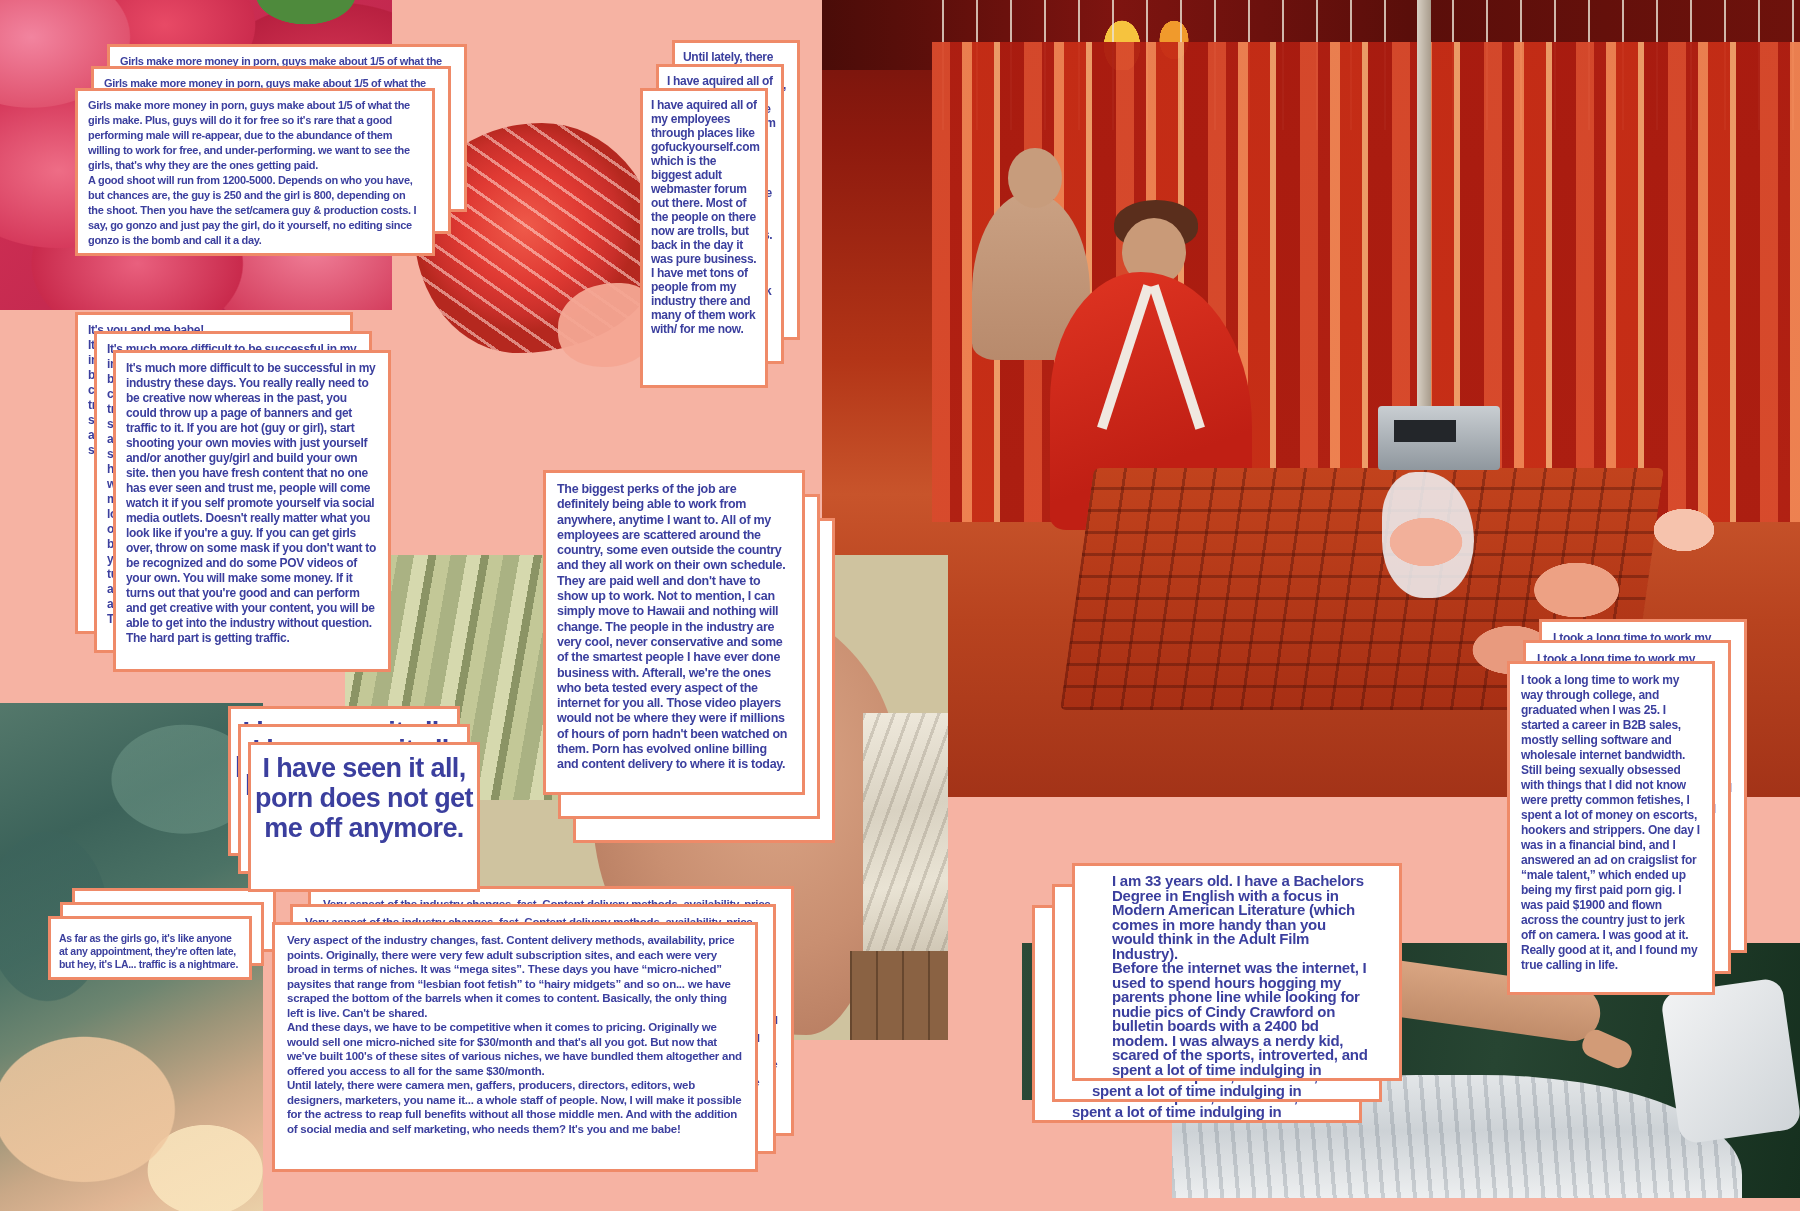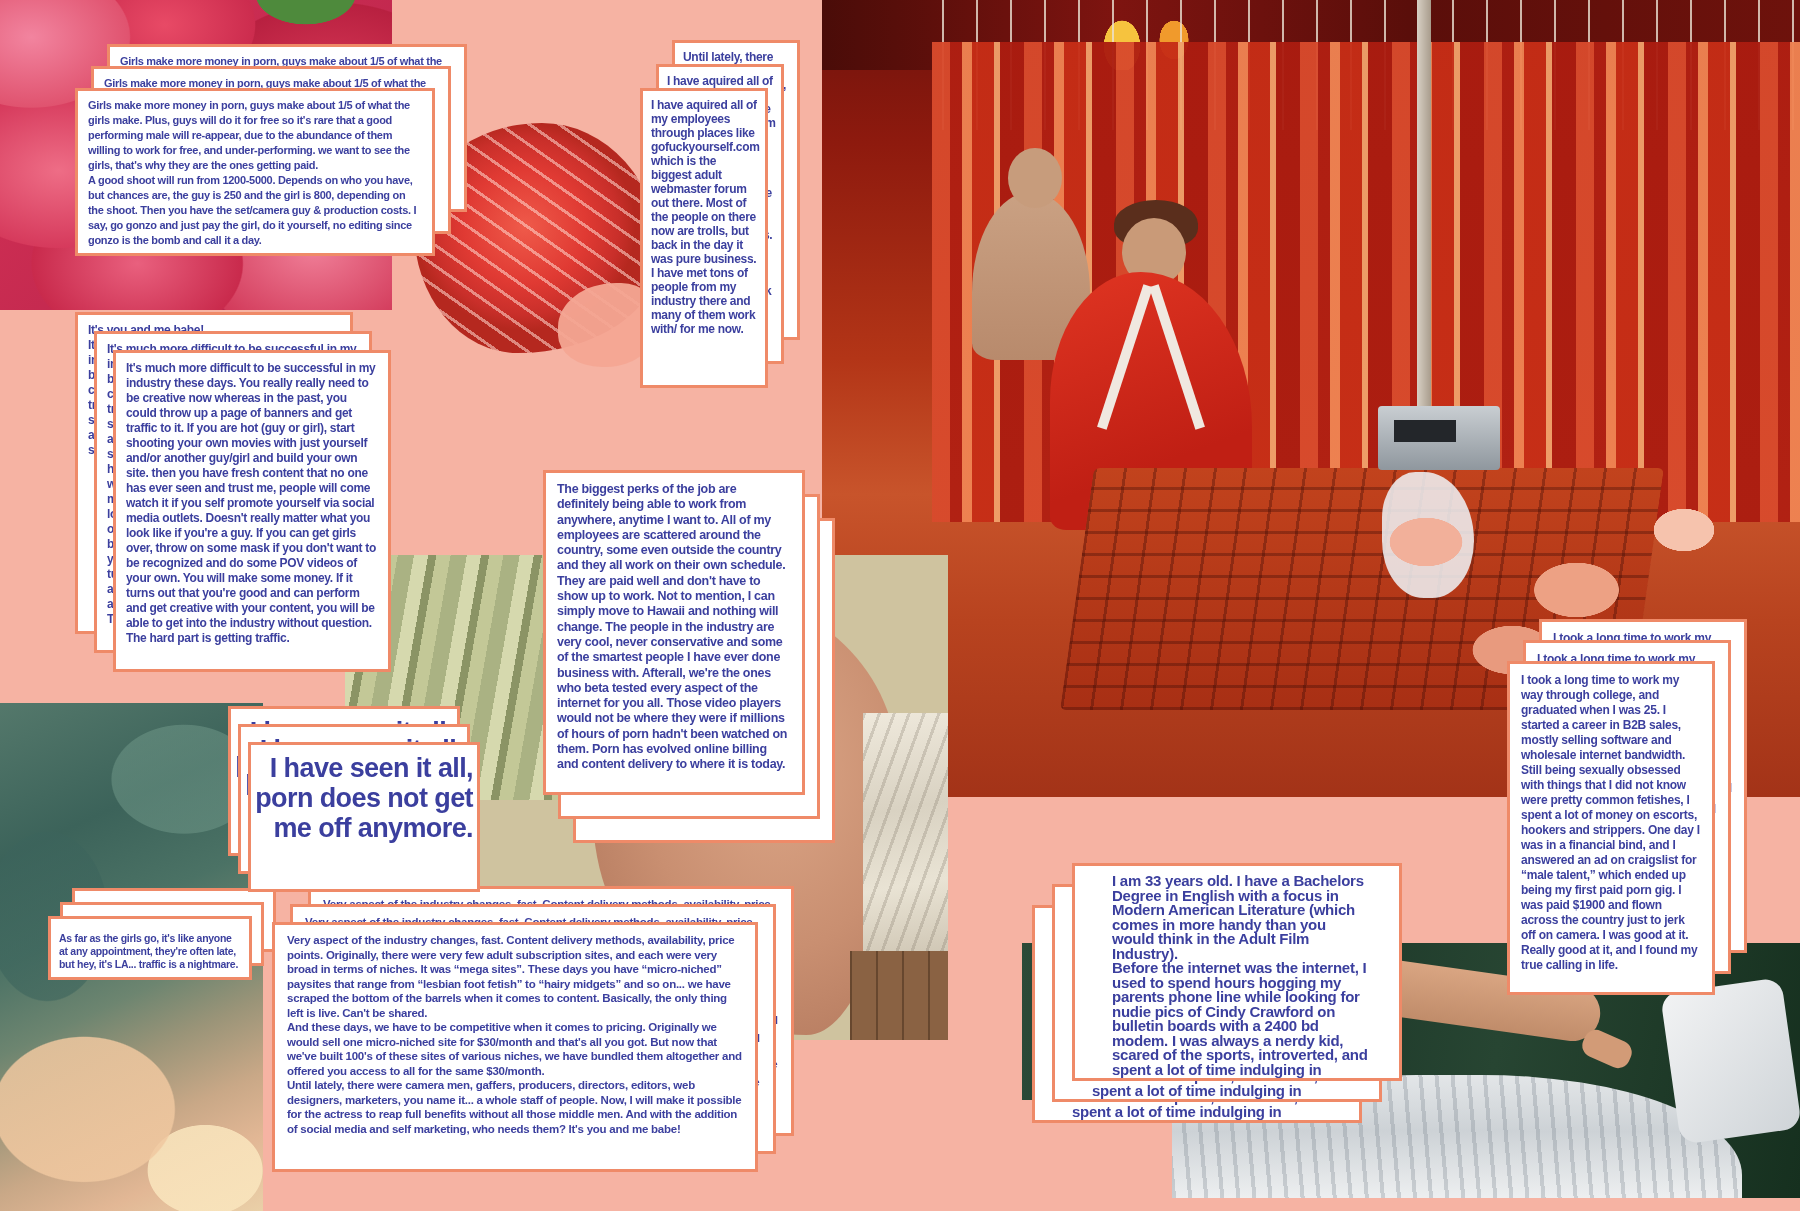--- a/index.html
+++ b/index.html
@@ -149,21 +149,21 @@
   .t-aq{font-size:12px;line-height:14px;letter-spacing:-.3px;padding:7px 8px;}
 
   #perk-b1{left:573px;top:518px;width:262px;height:325px;}
   #perk-b2{left:558px;top:494px;width:262px;height:325px;}
   #perk-f {left:543px;top:470px;width:262px;height:325px;}
   .t-perk{font-size:12.5px;line-height:15.3px;letter-spacing:-.3px;padding:9px 11px;}
 
   #seen-b1{left:228px;top:706px;width:232px;height:150px;}
   #seen-b2{left:238px;top:724px;width:232px;height:150px;}
   #seen-f {left:248px;top:742px;width:232px;height:150px;}
-  .t-seen{font-size:27px;line-height:30px;letter-spacing:-.6px;padding:8px 4px;text-align:right;}
+  .t-seen{font-size:27px;line-height:30px;letter-spacing:-.6px;padding:8px 4px;text-align:center;}
 
   #very-b1{left:308px;top:886px;width:486px;height:250px;}
   #very-b2{left:290px;top:904px;width:486px;height:250px;}
   #very-f {left:272px;top:922px;width:486px;height:250px;}
   .t-very{font-size:11.5px;line-height:14.5px;letter-spacing:-.25px;padding:8px 12px;}
 
   #gg-b1{left:72px;top:888px;width:204px;height:64px;}
   #gg-b2{left:60px;top:902px;width:204px;height:64px;}
   #gg-f {left:48px;top:916px;width:204px;height:64px;}
   .t-gg{font-size:10.5px;line-height:13px;letter-spacing:-.3px;padding:13px 8px;}

